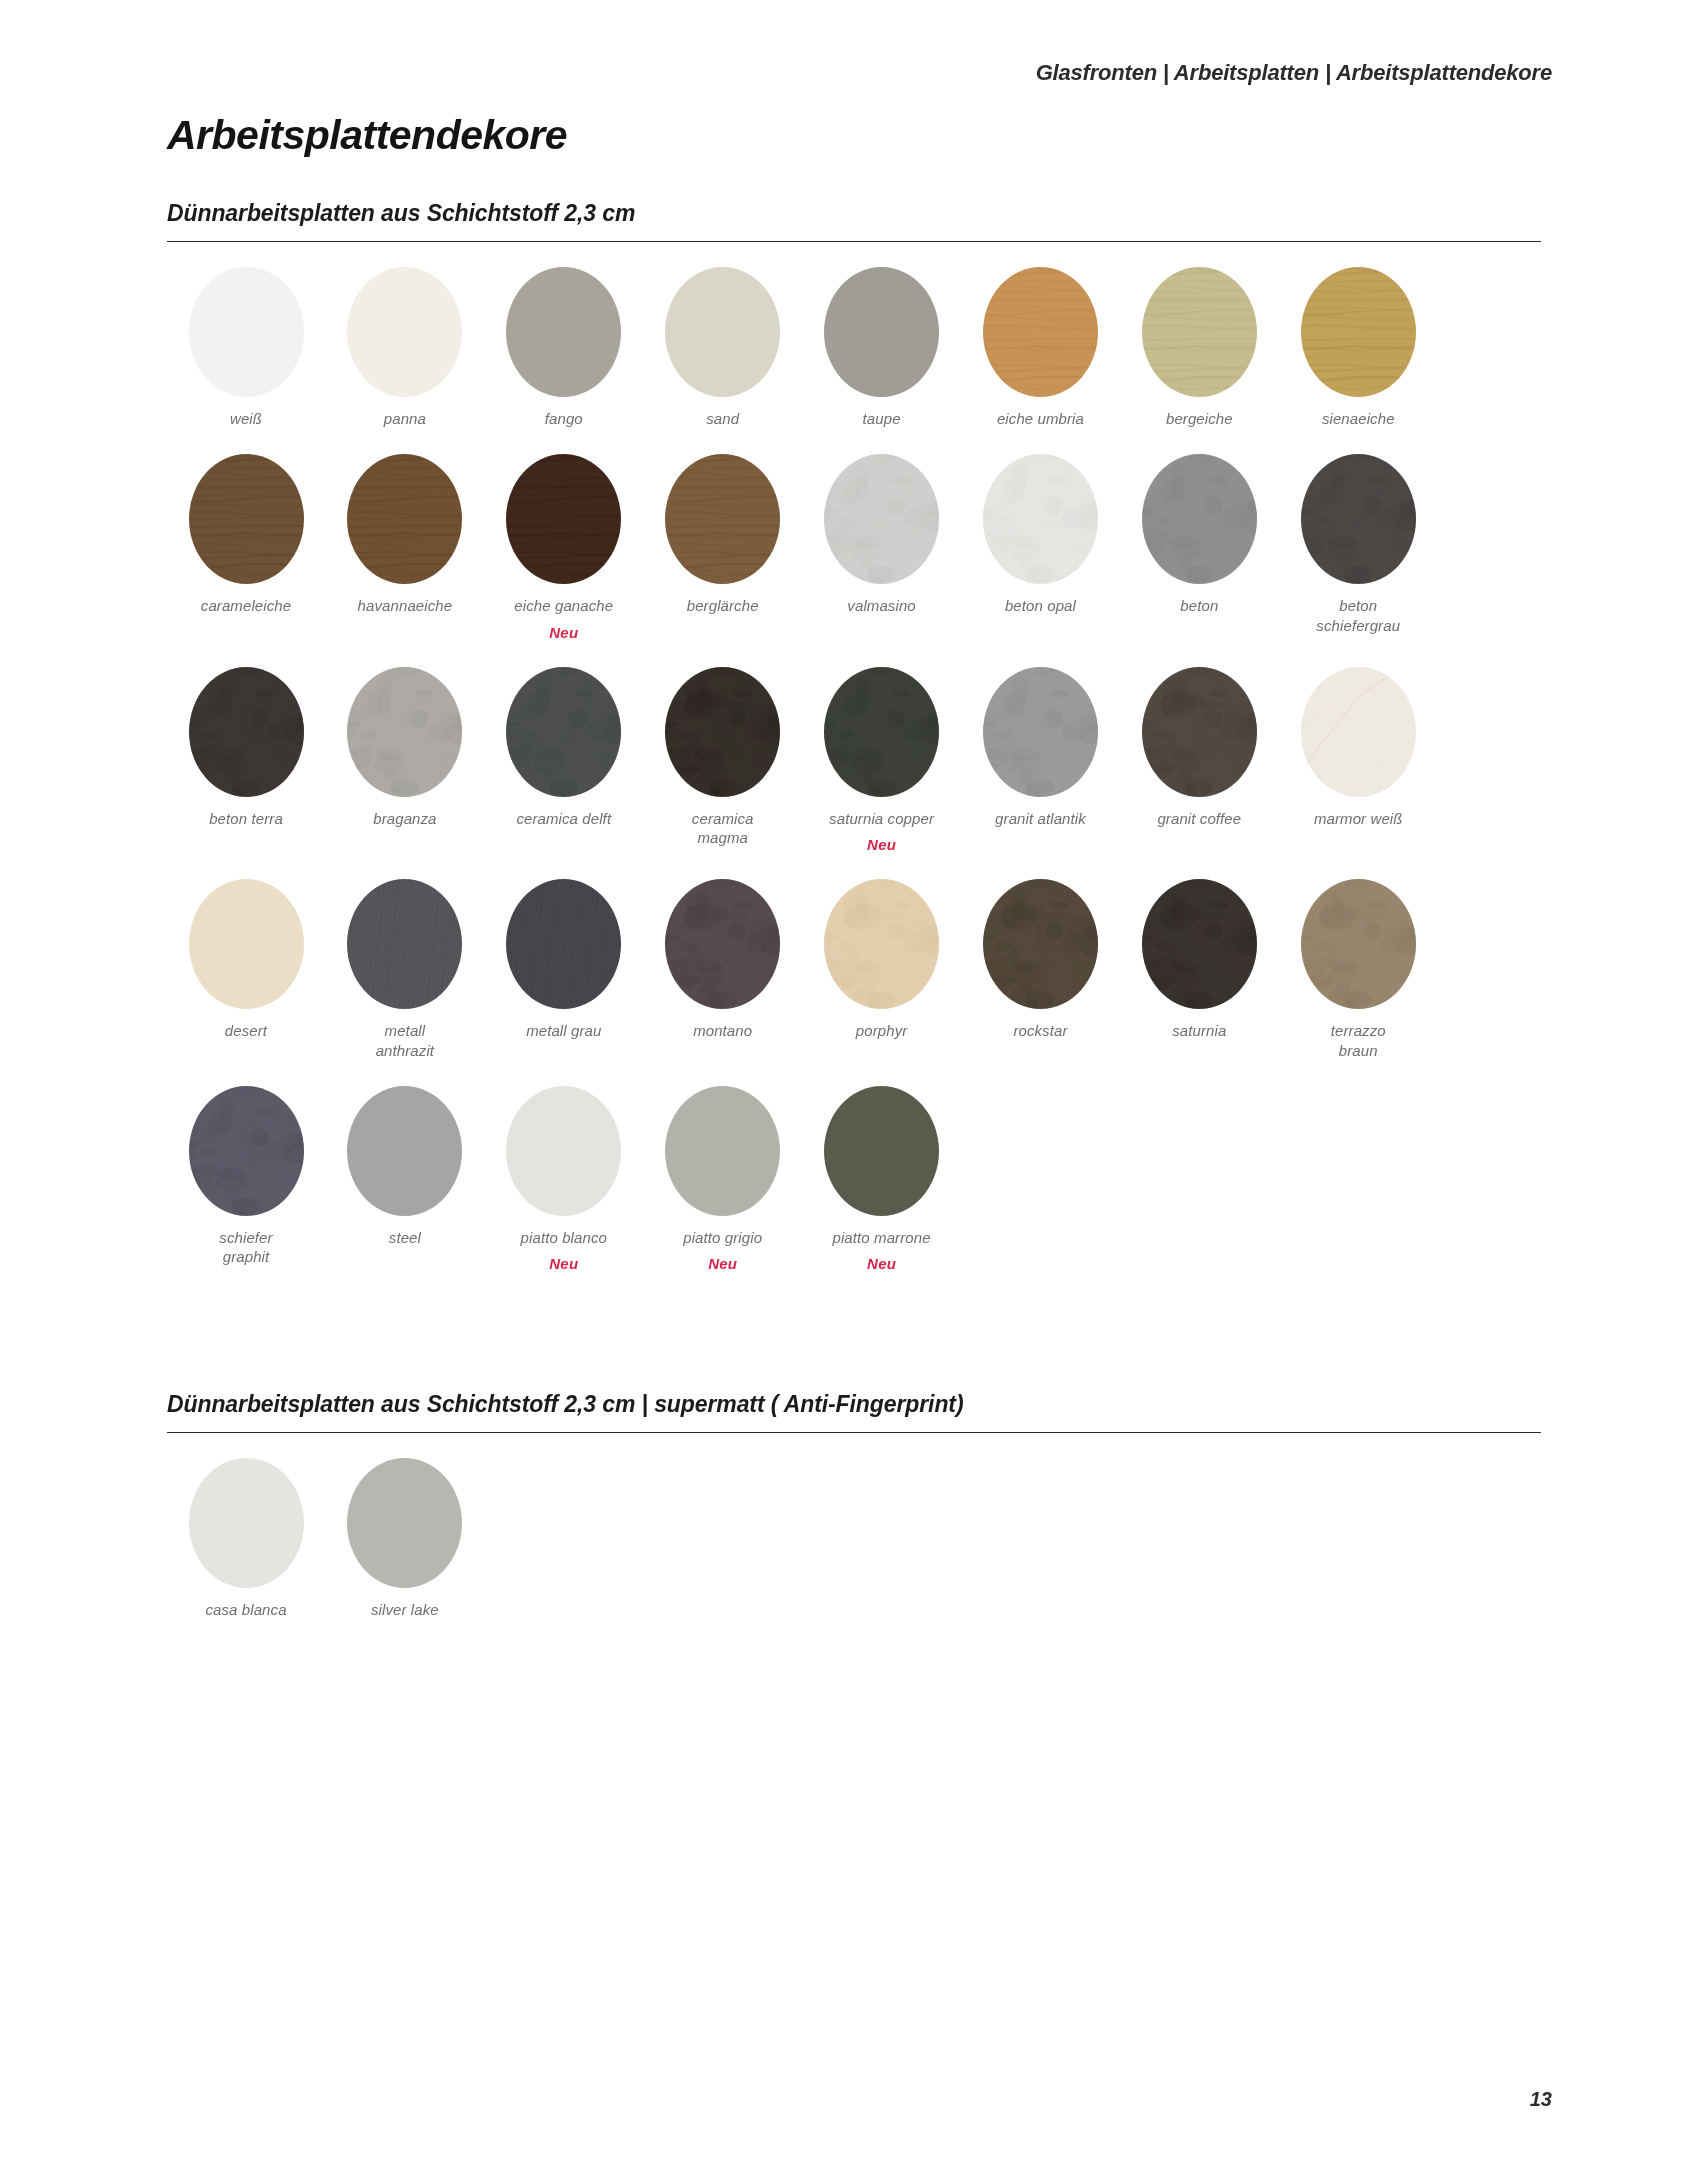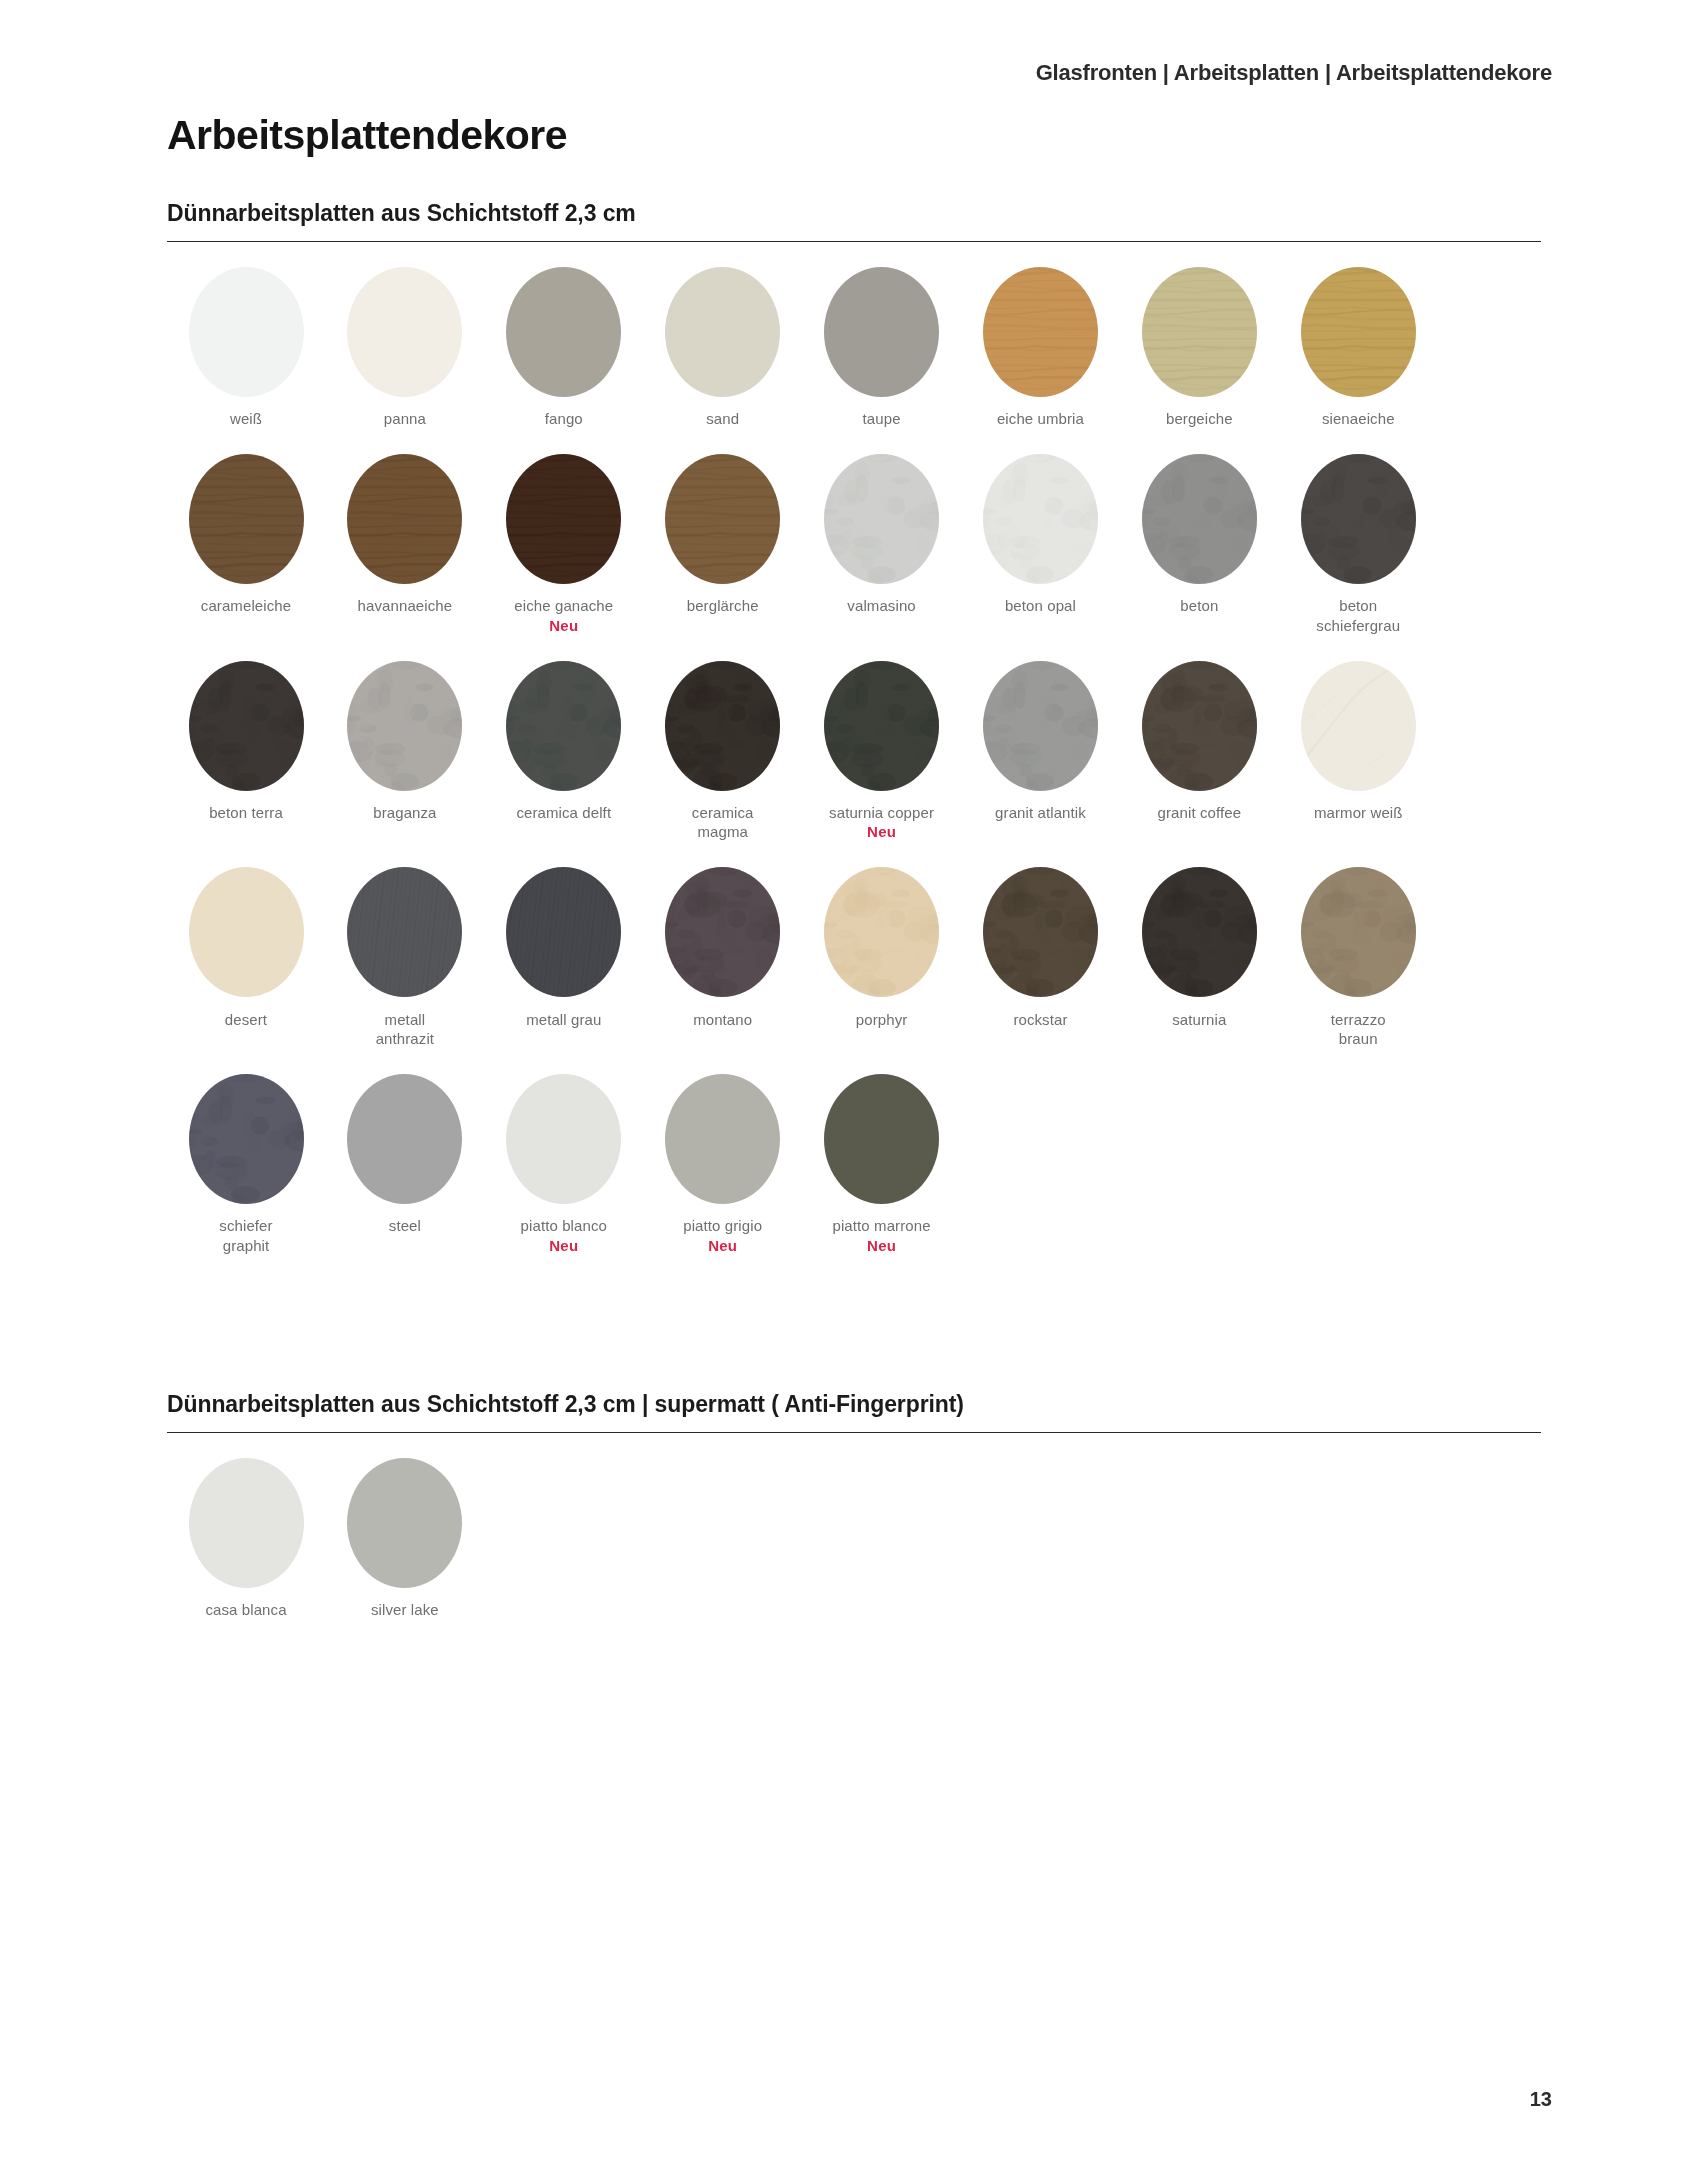--- a/index.html
+++ b/index.html
@@ -14,20 +14,21 @@
     -webkit-font-smoothing: antialiased;
   }
   .page {
     position: relative;
     width: 1685px;
     height: 2174px;
     margin: 0 auto;
     background: #ffffff;
     overflow: hidden;
     box-sizing: border-box;
+    font-style: italic;
   }
 
   
   .running-header {
     position: absolute;
     top: 60px;
     right: 133px;
     font-size: 22px;
     font-weight: 700;
     letter-spacing: -0.2px;
@@ -95,21 +96,21 @@
     margin-top: 12.3px;
     font-size: 15px;
     line-height: 1.28;
     text-align: center;
     color: #6f6f6f;
     letter-spacing: 0.1px;
     max-width: 156px;
     white-space: pre-line;
   }
   .swatch-new {
-    margin-top: 1px;
+    margin-top: 8px;
     font-size: 15px;
     font-weight: 700;
     color: #d8264b;
     text-align: center;
     letter-spacing: 0.2px;
   }
 
   
   .page-number {
     position: absolute;

